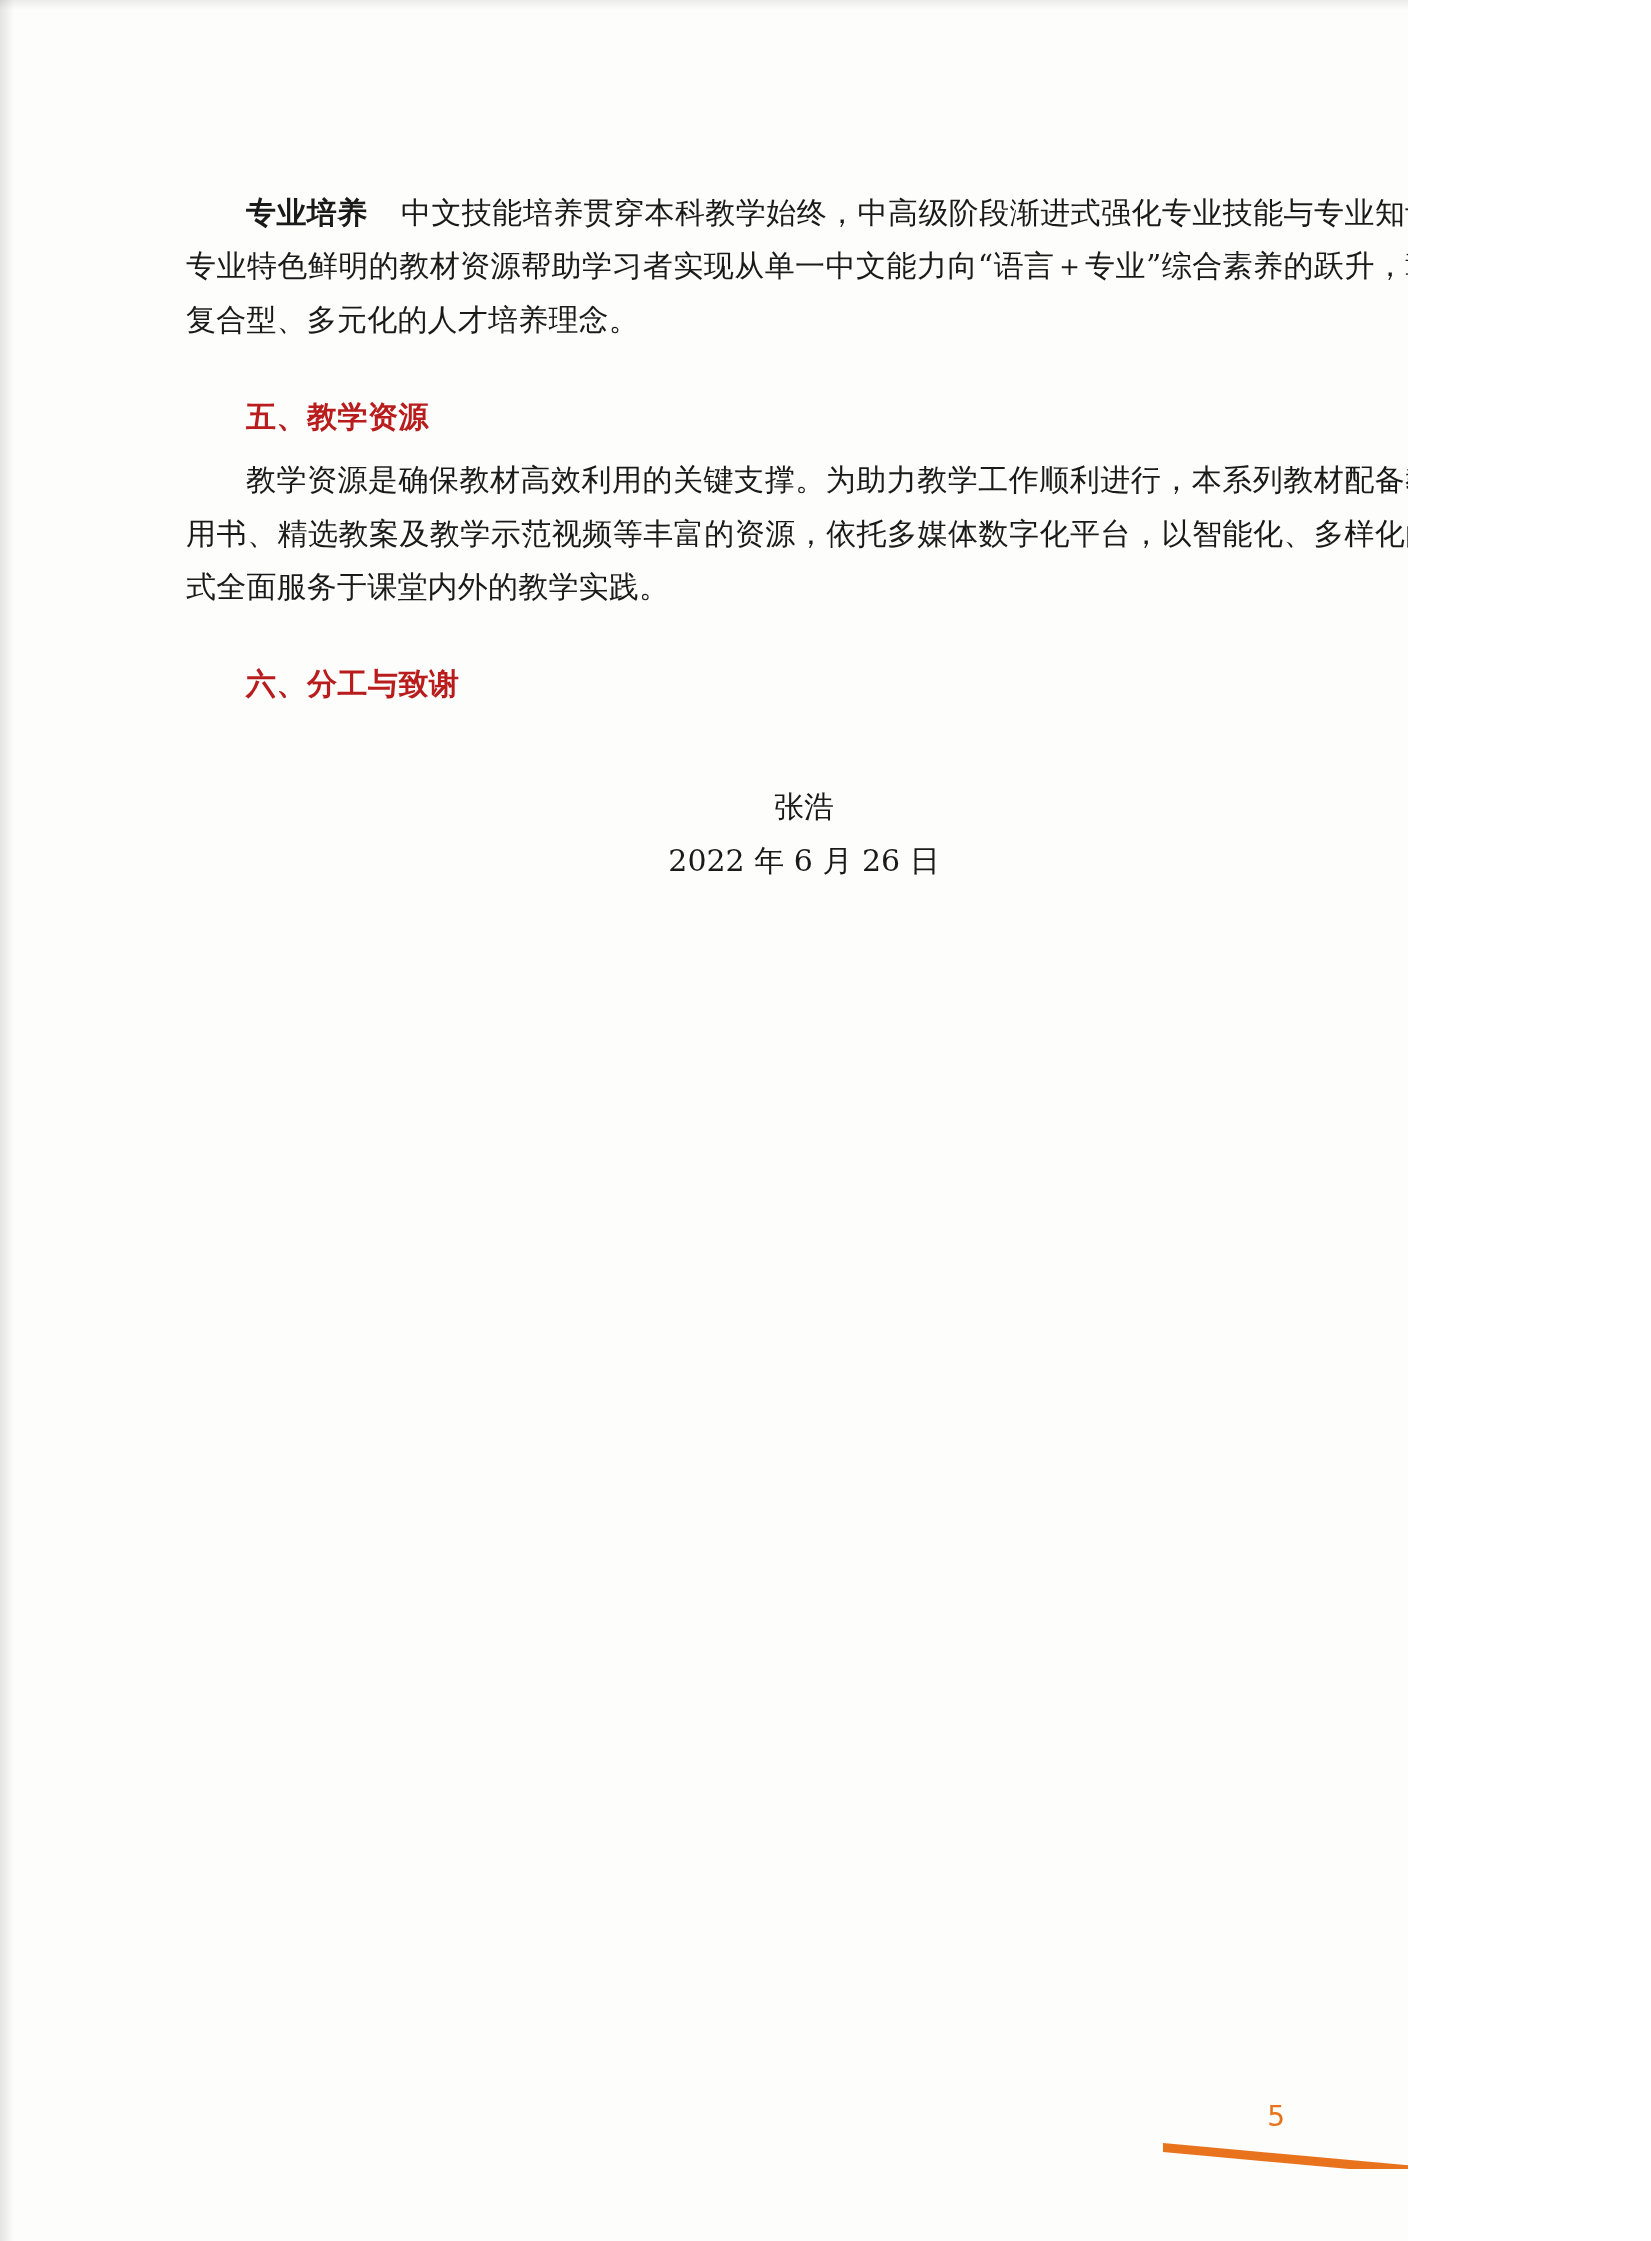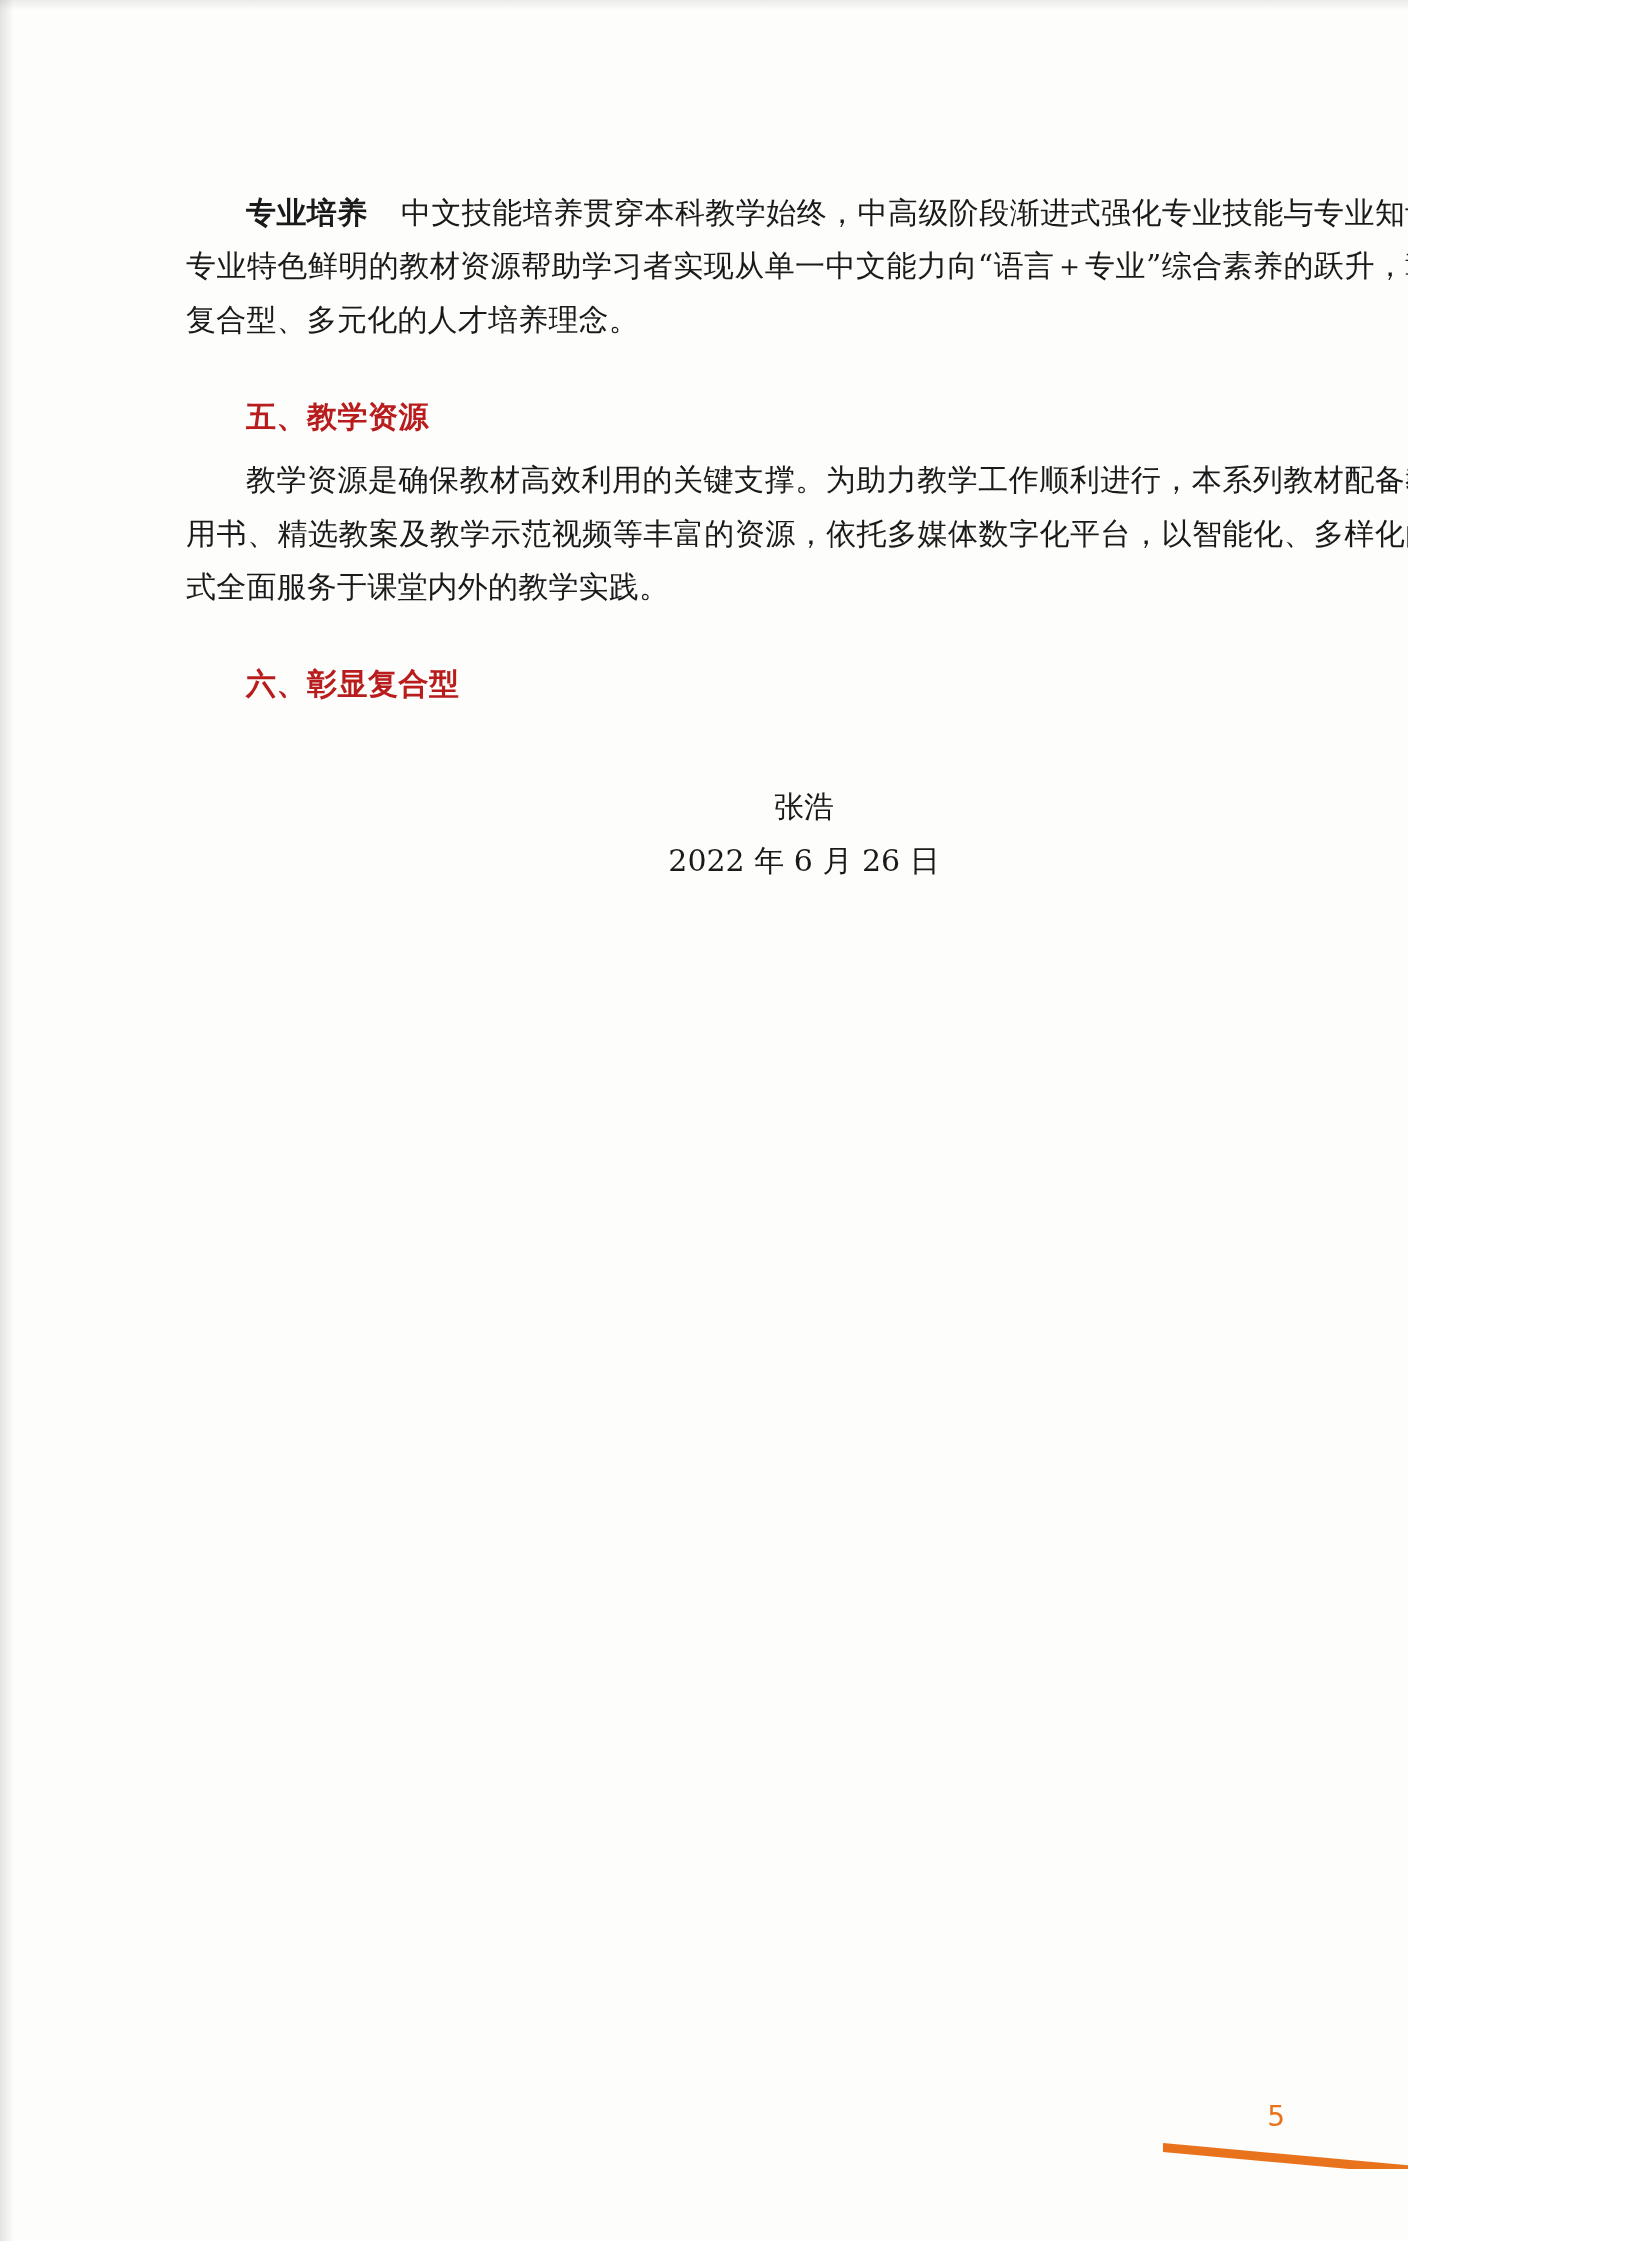--- a/index.html
+++ b/index.html
@@ -126,21 +126,21 @@
   <div class="content">
 
     <p class="body-para no-indent"><span class="lead-label">专业培养</span><span class="lead-gap"></span><span>中文技能培养贯穿本科教学始终，中高级阶段渐进式强化专业技能与专业知识，专业特色鲜明的教材资源帮助学习者实现从单一中文能力向“语言＋专业”综合素养的跃升，彰显复合型、多元化的人才培养理念。</span></p>
 
     <div class="section-block">
       <h2 class="section-heading">五、教学资源</h2>
       <p class="body-para">教学资源是确保教材高效利用的关键支撑。为助力教学工作顺利进行，本系列教材配备教师用书、精选教案及教学示范视频等丰富的资源，依托多媒体数字化平台，以智能化、多样化的方式全面服务于课堂内外的教学实践。</p>
     </div>
 
     <div class="section-block">
-      <h2 class="section-heading">六、彰显复合型</h2>
+      <h2 class="section-heading">六、分工与致谢</h2>
     </div>
 
     <div class="signature">
       <div class="sig-name">张浩</div>
       <div class="sig-date">2022 年 6 月 26 日</div>
     </div>
 
   </div>
 
   <div class="page-number">5</div>

